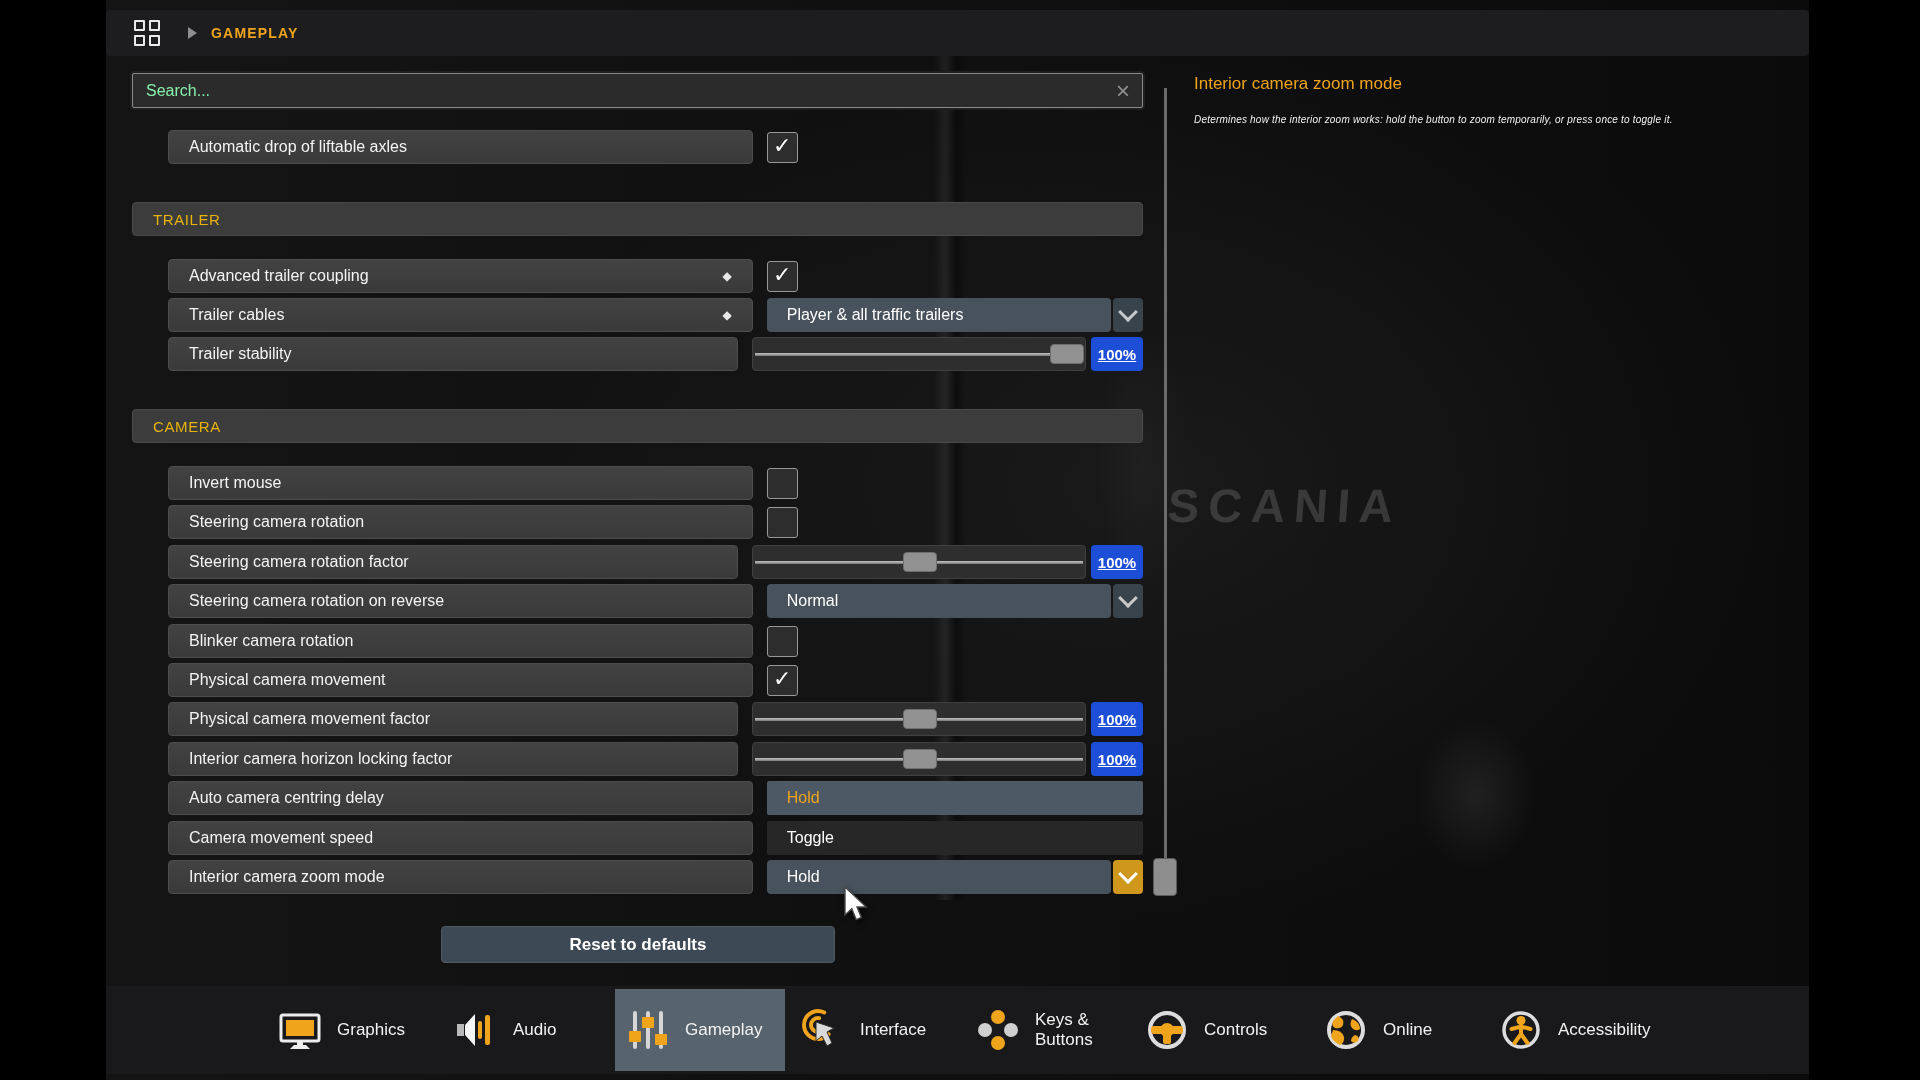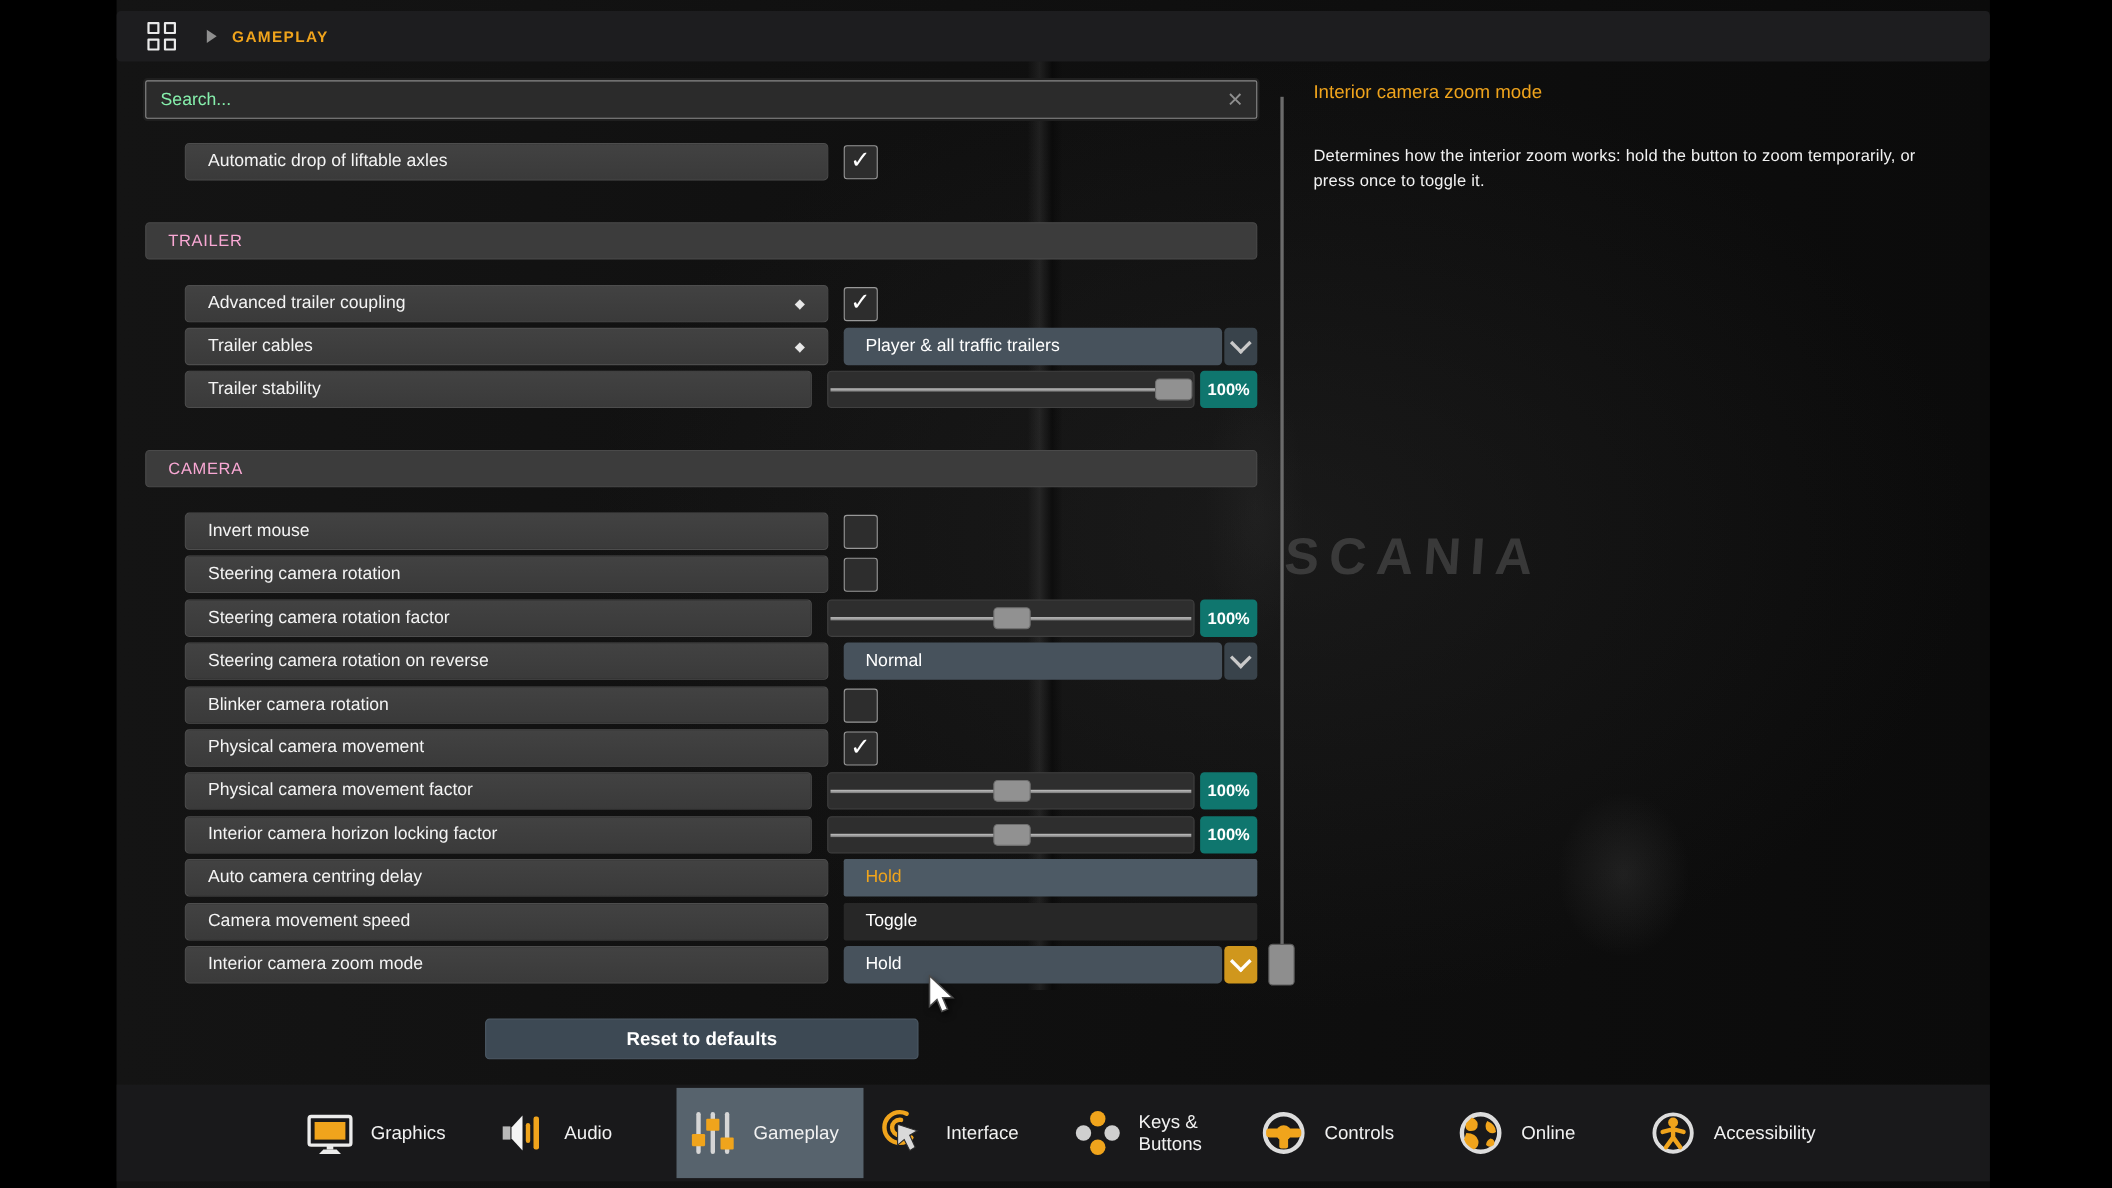--- a/index.html
+++ b/index.html
@@ -32,21 +32,21 @@
 
   
   .settings{position:absolute;left:132px;top:73px;width:1011px;height:824px;}
   .search{position:absolute;top:0;left:0;width:1011px;height:35px;background:#2b2b2b;
       border:1px solid #8a8a8a;box-shadow:0 0 0 2px #1f1f1f;border-radius:2px;
       display:flex;align-items:center;box-sizing:border-box;cursor:text;}
   .search-ph{margin-left:13px;color:#86efac;font-size:16px;}
   .search-x{margin-left:auto;margin-right:12px;color:#8f8f8f;font-size:24px;line-height:20px;cursor:pointer;}
 
   .hdr{position:absolute;left:0;width:1011px;height:34px;background:#3c3c3c;border:1px solid #4a4a4a;
-      border-radius:4px;display:flex;align-items:center;box-sizing:border-box;color:#f9a8d4;
+      border-radius:4px;display:flex;align-items:center;box-sizing:border-box;color:#eab308;
       font-size:15px;letter-spacing:.6px;padding:0 20px;}
   .row{position:absolute;left:0;width:1011px;height:34px;display:flex;}
   .lbl{width:606px;box-sizing:border-box;background:linear-gradient(#424242,#3a3a3a);
       border:1px solid #4d4d4d;border-radius:4px;display:flex;align-items:center;
       padding:0 20px;color:#f4f4f4;font-size:16px;cursor:pointer;margin-left:36px;}
   .dia{margin-left:auto;color:#e8e8e8;font-size:12px;}
   .ctrl{margin-left:14px;width:391px;display:flex;align-items:center;}
   .cb{width:31px;height:31px;box-sizing:border-box;background:#2d2d2d;border:1px solid #989898;
       border-radius:3px;display:flex;align-items:center;justify-content:center;cursor:pointer;}
   .cb b{color:#fff;font-size:22px;line-height:1;transform:translateY(-1px);}
@@ -58,31 +58,31 @@
   .chev.yellow{background:#d0971d;}
   .chev-glyph{width:11px;height:11px;border-right:3px solid #c9c9c9;border-bottom:3px solid #c9c9c9;
       transform:rotate(45deg);margin-top:-6px;}
   .chev.yellow .chev-glyph{border-color:#fff;}
   .slider{position:relative;width:334px;height:34px;box-sizing:border-box;background:#2e2e2e;
       border:1px solid #404040;border-radius:4px;cursor:pointer;}
   .slider::before{content:"";position:absolute;left:2px;right:2px;top:15px;height:3px;
       background:linear-gradient(#c4c4c4,#7a7a7a);}
   .handle{position:absolute;top:6px;width:34px;height:20px;background:#919191;border:1px solid #6e6e6e;
       border-radius:4px;box-sizing:border-box;cursor:pointer;}
-  .pct{width:52px;height:34px;margin-left:5px;background:#0f766e;border-radius:4px;display:flex;
-      align-items:center;justify-content:center;color:#fff;font-weight:bold;font-size:15px;}
+  .pct{width:52px;height:34px;margin-left:5px;background:#1d4ed8;border-radius:4px;display:flex;
+      align-items:center;justify-content:center;color:#fff;font-weight:bold;font-size:15px;text-decoration:underline;}
   .opt{flex:1;height:34px;border-radius:2px;display:flex;align-items:center;padding:0 20px;
       box-sizing:border-box;font-size:16px;cursor:pointer;}
   .opt.active{background:#4d5a65;color:#f0a41c;}
   .opt.plain{background:#272727;color:#fff;}
 
   
   .right-panel{position:absolute;left:1194px;top:74px;width:548px;}
   .rp-title{color:#f0a41c;font-size:17px;}
-  .rp-desc{margin-top:36px;color:#f2f2f2;font-size:15px;line-height:1.55;letter-spacing:.2px;}
+  .rp-desc{margin-top:18px;color:#f2f2f2;font-size:10px;line-height:1.55;letter-spacing:.2px;font-style:italic;}
 
   
   .scroll-track{position:absolute;left:1164px;top:88px;width:3px;height:806px;background:#6b6b6b;}
   .scroll-handle{position:absolute;left:1153px;top:858px;width:24px;height:38px;background:#8e8e8e;
       border:1px solid #5a5a5a;border-radius:4px;box-sizing:border-box;cursor:pointer;}
 
   .reset{position:absolute;left:441px;top:926px;width:392px;height:35px;background:#3d4954;
       border:1px solid #4d5a66;border-radius:4px;color:#fff;font-weight:bold;font-size:17px;
       display:flex;align-items:center;justify-content:center;cursor:pointer;}
 

